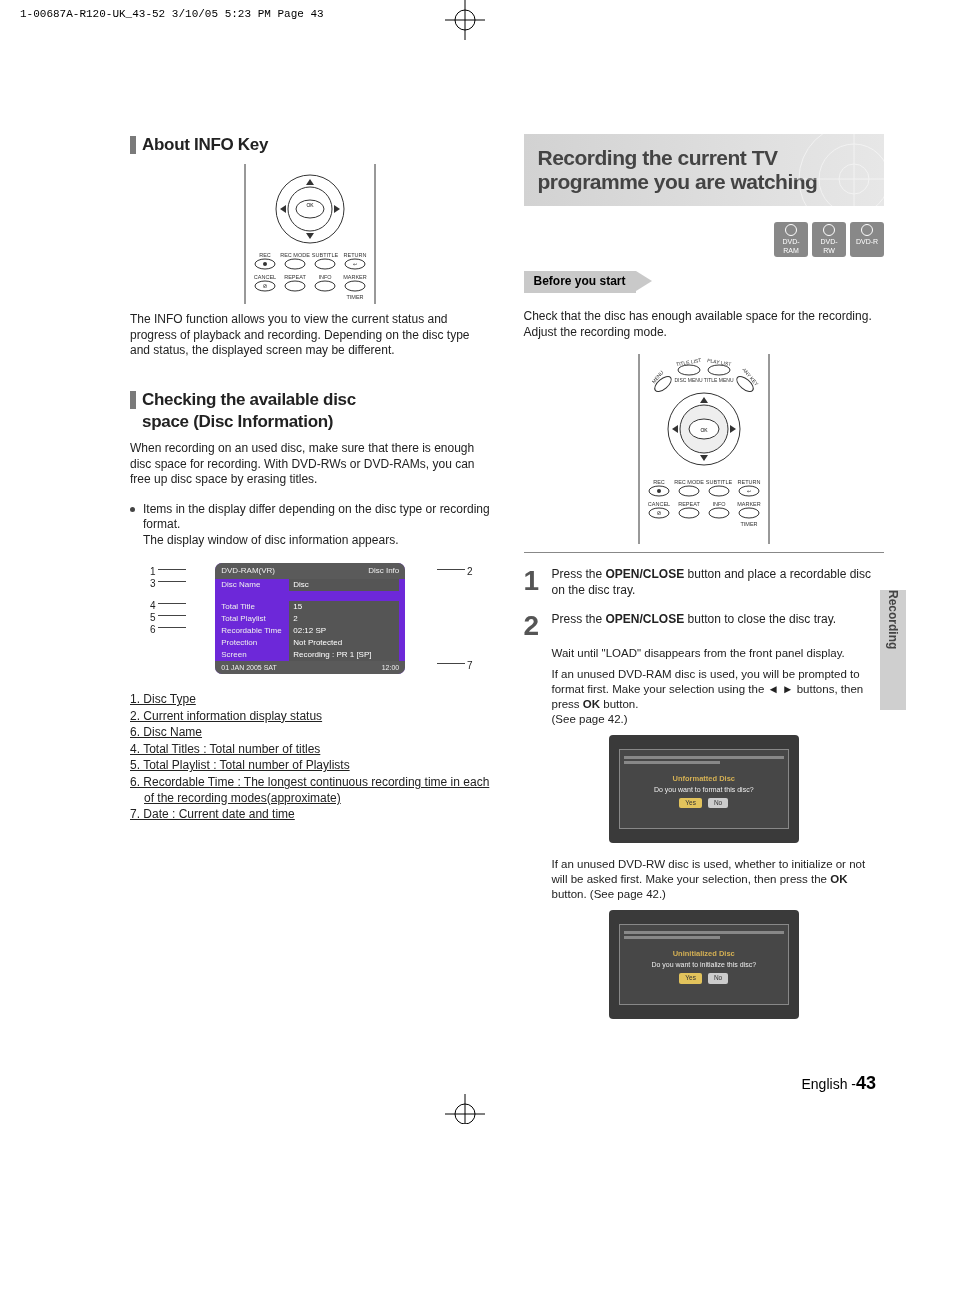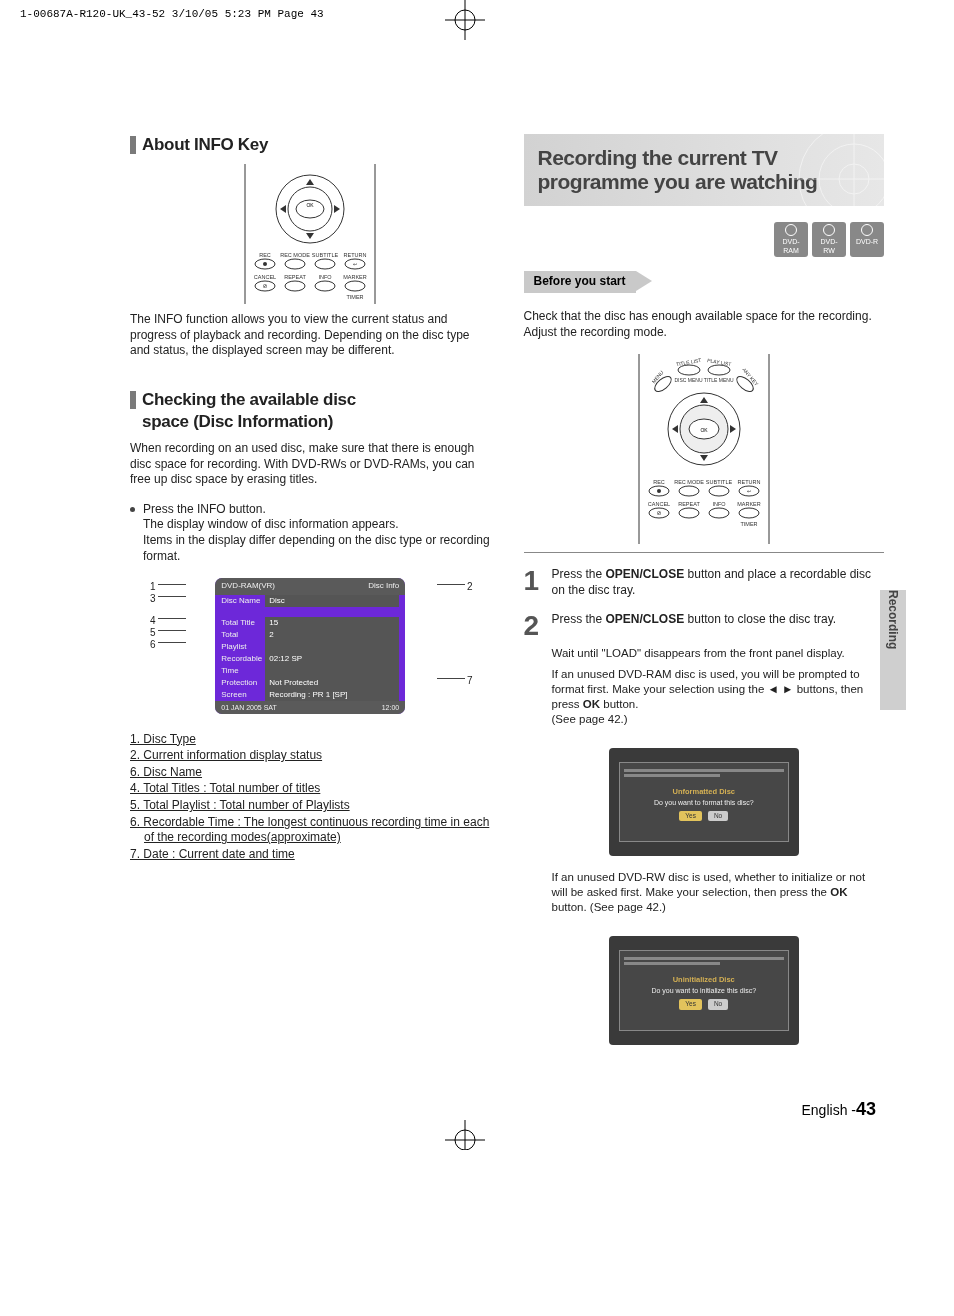--- a/index.html
+++ b/index.html
@@ -87,21 +87,21 @@
   background: #5a5a5a;
   padding: 3px 6px;
   display: flex;
   justify-content: space-between;
 }
 .disc-info-row {
   display: flex;
   padding: 0 6px;
   line-height: 12px;
 }
-.disc-info-row .lbl { width: 44px; }
+.disc-info-row .lbl { width: 68px; }
 .disc-info-row .val {
   flex: 1;
   background: #555;
   padding-left: 4px;
   color: #fff;
 }
 .disc-info-footer {
   background: #5a5a5a;
   display: flex;
   justify-content: space-between;
@@ -193,21 +193,21 @@
 .step-text { flex: 1; font-size: 12px; }
 .step-text strong { font-weight: bold; }
 .step-detail {
   margin-left: 28px;
   font-size: 11.5px;
   margin-bottom: 6px;
 }
 .tv-screen {
   background: #3a3a3a;
   width: 190px;
-  margin: 21px auto 14px auto;
+  margin: 8px auto 14px auto;
   border-radius: 4px;
   padding: 14px 10px;
   text-align: center;
 }
 .tv-inner {
   border: 1px solid #888;
   padding: 6px 4px 20px 4px;
   background: #474747;
 }
 .tv-bar { height: 3px; background: #888; margin-bottom: 2px; }
@@ -309,23 +309,22 @@
       <span>
         <span>Checking the available disc</span><br>
         <span>space (Disc Information)</span>
       </span>
     </div>
 
     <div class="body-text">When recording on an used disc, make sure that there is enough disc space for recording. With DVD-RWs or DVD-RAMs, you can free up disc space by erasing titles.</div>
 
     <div class="bullet-item">
       <div>
-        <div>Press the INFO button.</div>
+        <div>Items in the display differ depending on the disc type or recording format.</div>
         <div>The display window of disc information appears.</div>
-        <div>Items in the display differ depending on the disc type or recording format.</div>
       </div>
     </div>
 
     <div class="disc-info-wrap">
       <span class="callout-num" style="left:20px;top:2px">1</span>
       <span class="callout-line" style="left:28px;top:6px;width:28px"></span>
       <span class="callout-num" style="left:20px;top:14px">3</span>
       <span class="callout-line" style="left:28px;top:18px;width:28px"></span>
       <span class="callout-num" style="left:20px;top:36px">4</span>
       <span class="callout-line" style="left:28px;top:40px;width:28px"></span>

